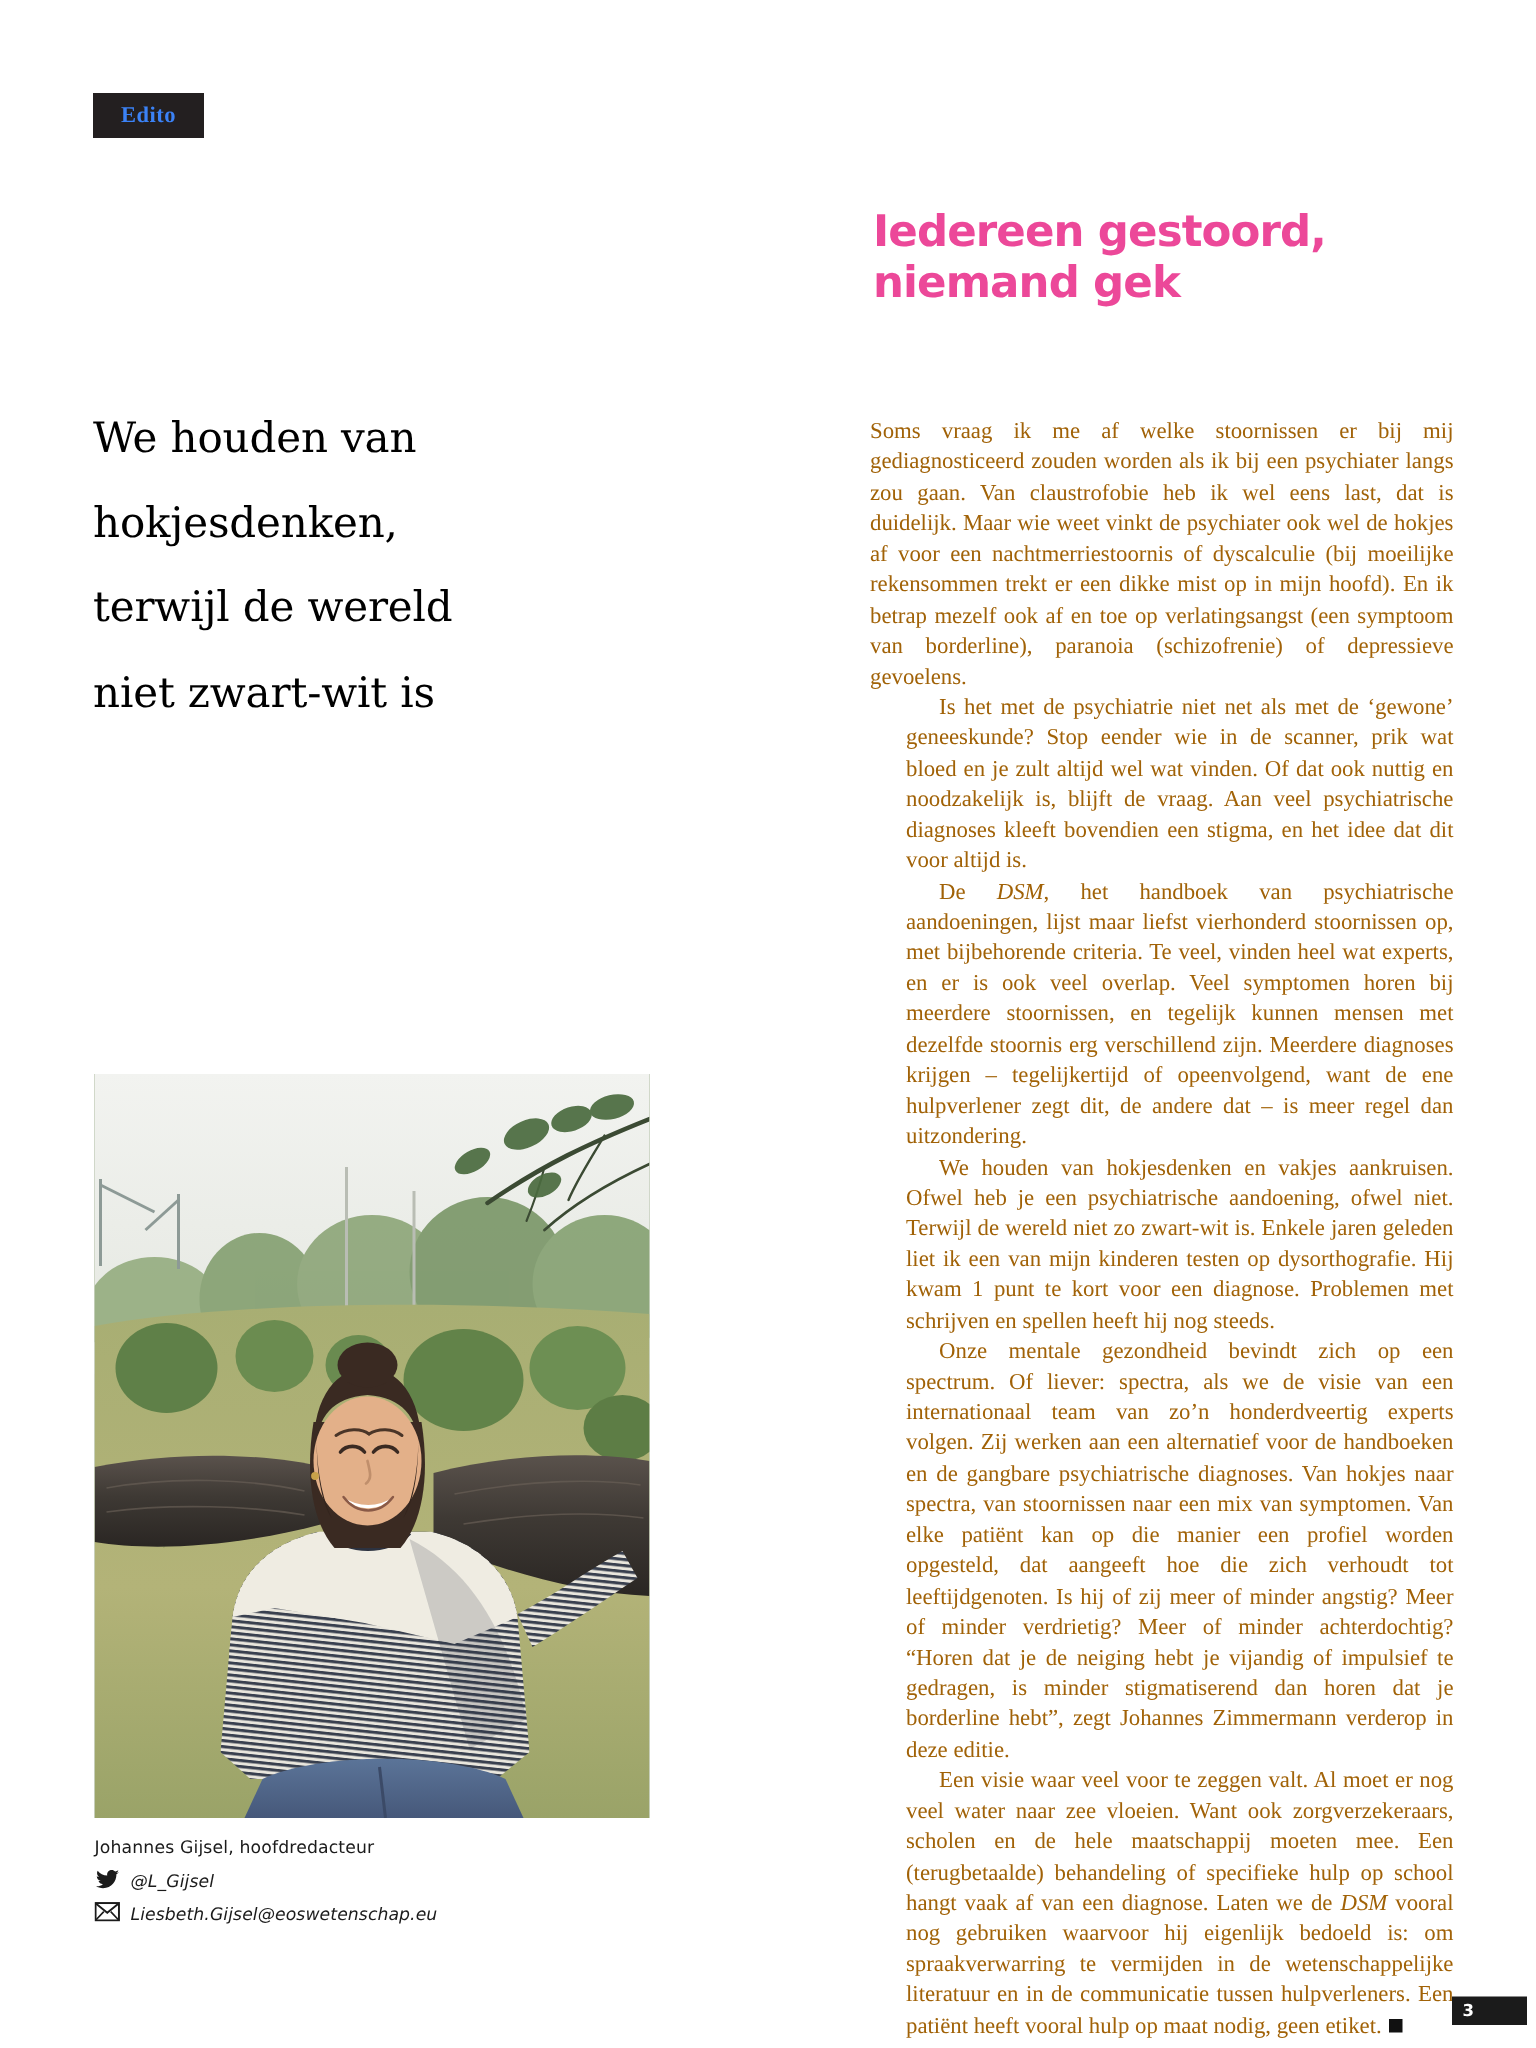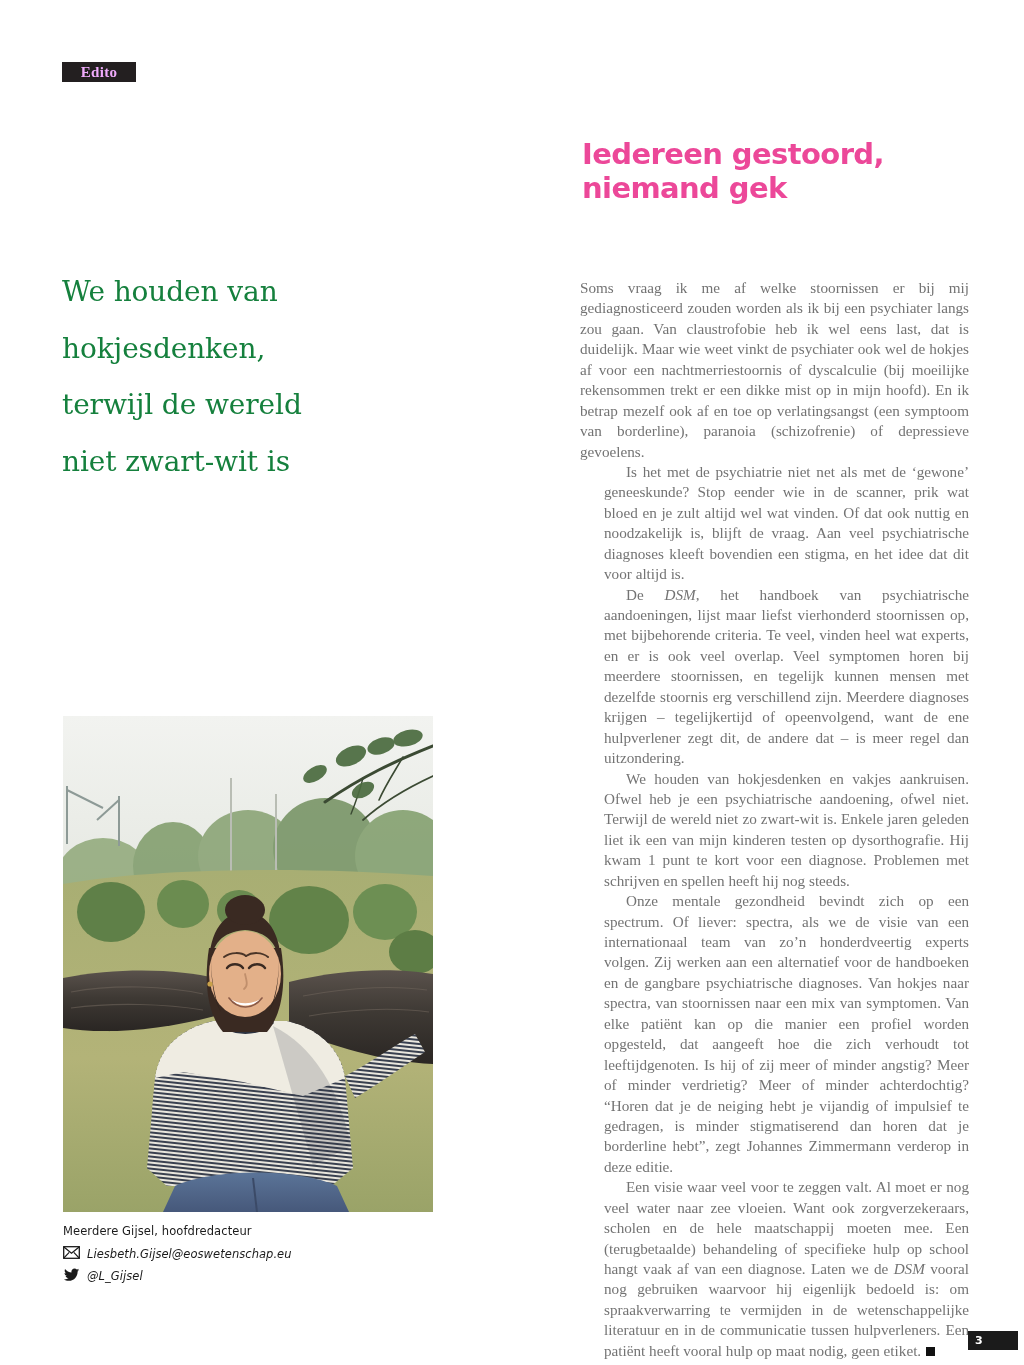--- a/index.html
+++ b/index.html
@@ -15,23 +15,23 @@
     font-family: "Liberation Serif", serif;
     color: #1a1a1a;
   }
 
   
   .edito-tag {
     position: absolute;
     left: 62px;
     top: 62px;
     width: 74px;
-    height: 20px;
+    height: 30px;
     background: #231f20;
-    color: #f0abfc;
+    color: #3b82f6;
     font-family: "Liberation Serif", serif;
     font-weight: bold;
     font-size: 15px;
     letter-spacing: 0.3px;
     display: flex;
     align-items: center;
     justify-content: center;
   }
 
   
@@ -53,21 +53,21 @@
   .pullquote {
     position: absolute;
     left: 62px;
     top: 264px;
     width: 470px;
     font-family: "DejaVu Serif", serif;
     font-weight: 300;
     font-size: 28px;
     line-height: 2.02;
     letter-spacing: -0.1px;
-    color: #15803d;
+    color: #000000;
     white-space: pre-line;
   }
 
   
   .photo {
     position: absolute;
     left: 63px;
     top: 716px;
     width: 370px;
     height: 496px;
@@ -108,21 +108,21 @@
   
   .body-col {
     position: absolute;
     left: 580px;
     top: 278px;
     width: 389px;
     font-family: "Liberation Serif", serif;
     font-size: 15.2px;
     line-height: 1.345;
     text-align: justify;
-    color: #737373;
+    color: #a16207;
     hyphens: none;
   }
   .body-col p { margin: 0; text-indent: 0; }
   .body-col p + p { text-indent: 1.45em; margin-left: 24px; }
   .endmark {
     display: inline-block;
     width: 9px;
     height: 9px;
     background: #111;
     margin-left: 5px;
@@ -289,50 +289,50 @@
     <path d="M166 282 C175 294 190 294 199 282" stroke="#8a5a47" stroke-width="1.6" fill="none" stroke-linecap="round"></path>
 
     <circle cx="147" cy="268" r="2.6" fill="#c9a24a"></circle>
 
     <path d="M112 470 C150 452 236 452 274 470 L286 496 L100 496 Z" fill="url(#jean)"></path>
     <path d="M190 462 L194 496" stroke="#3b4a67" stroke-width="2" fill="none"></path>
   </svg>
 </div>
 
 <div class="byline">
-  <div class="byline-name">Meerdere Gijsel,  hoofdredacteur</div>
-
-  <div class="byline-row">
-    <span class="ico">
-      <svg width="17" height="13" viewBox="0 0 17 13">
-        <rect x="0.7" y="0.7" width="15.6" height="11.6" fill="none" stroke="#1b1b1b" stroke-width="1.3"></rect>
-        <path d="M0.9 1 L8.5 7.2 L16.1 1" fill="none" stroke="#1b1b1b" stroke-width="1.3"></path>
-        <path d="M0.9 12 L6.2 6.4 M16.1 12 L10.8 6.4" fill="none" stroke="#1b1b1b" stroke-width="1.1"></path>
-      </svg>
-    </span>
-    <span class="byline-text">Liesbeth.Gijsel@eoswetenschap.eu</span>
-  </div>
+  <div class="byline-name">Johannes Gijsel,  hoofdredacteur</div>
 
   <div class="byline-row">
     <span class="ico">
       <svg width="17" height="14" viewBox="0 0 17 14">
         <path d="M16.4 2.1 C15.8 2.4 15.2 2.6 14.5 2.7 C15.2 2.3 15.7 1.6 15.9 0.8
                  C15.3 1.2 14.6 1.5 13.8 1.6 C13.2 1.0 12.4 0.6 11.5 0.6
                  C9.8 0.6 8.4 2.0 8.4 3.7 C8.4 3.9 8.4 4.2 8.5 4.4
                  C5.9 4.3 3.6 3.0 2.1 1.1 C1.8 1.6 1.7 2.1 1.7 2.7
                  C1.7 3.8 2.2 4.7 3.1 5.3 C2.5 5.3 2.0 5.1 1.5 4.9
                  L1.5 4.9 C1.5 6.4 2.6 7.6 4.0 7.9 C3.7 8.0 3.5 8.0 3.2 8.0
                  C3.0 8.0 2.8 8.0 2.6 7.9 C3.0 9.2 4.2 10.1 5.6 10.1
                  C4.5 11.0 3.1 11.5 1.6 11.5 C1.3 11.5 1.1 11.5 0.8 11.4
                  C2.2 12.3 3.9 12.8 5.7 12.8 C11.5 12.8 14.6 8.0 14.6 3.9
                  C14.6 3.8 14.6 3.6 14.6 3.5 C15.3 3.0 15.9 2.6 16.4 2.1 Z" fill="#1b1b1b"></path>
       </svg>
     </span>
     <span class="byline-text">@L_Gijsel</span>
   </div>
+
+  <div class="byline-row">
+    <span class="ico">
+      <svg width="17" height="13" viewBox="0 0 17 13">
+        <rect x="0.7" y="0.7" width="15.6" height="11.6" fill="none" stroke="#1b1b1b" stroke-width="1.3"></rect>
+        <path d="M0.9 1 L8.5 7.2 L16.1 1" fill="none" stroke="#1b1b1b" stroke-width="1.3"></path>
+        <path d="M0.9 12 L6.2 6.4 M16.1 12 L10.8 6.4" fill="none" stroke="#1b1b1b" stroke-width="1.1"></path>
+      </svg>
+    </span>
+    <span class="byline-text">Liesbeth.Gijsel@eoswetenschap.eu</span>
+  </div>
 </div>
 
 <div class="body-col" id="article-body">
     <p>Soms vraag ik me af welke stoornissen er bij mij gediagnosticeerd zouden worden als ik bij een psychiater langs zou gaan. Van claustrofobie heb ik wel eens last, dat is duidelijk. Maar wie weet vinkt de psychiater ook wel de hokjes af voor een nachtmerriestoornis of dyscalculie (bij moeilijke rekensommen trekt er een dikke mist op in mijn hoofd). En ik betrap mezelf ook af en toe op verlatingsangst (een symptoom van borderline), paranoia (schizofrenie) of depressieve gevoelens.</p>
     <p>Is het met de psychiatrie niet net als met de ‘gewone’ geneeskunde? Stop eender wie in de scanner, prik wat bloed en je zult altijd wel wat vinden. Of dat ook nuttig en noodzakelijk is, blijft de vraag. Aan veel psychiatrische diagnoses kleeft bovendien een stigma, en het idee dat dit voor altijd is.</p>
     <p>De <em>DSM</em>, het handboek van psychiatrische aandoeningen, lijst maar liefst vierhonderd stoornissen op, met bijbehorende criteria. Te veel, vinden heel wat experts, en er is ook veel overlap. Veel symptomen horen bij meerdere stoornissen, en tegelijk kunnen mensen met dezelfde stoornis erg verschillend zijn. Meerdere diagnoses krijgen – tegelijkertijd of opeenvolgend, want de ene hulpverlener zegt dit, de andere dat – is meer regel dan uitzondering.</p>
     <p>We houden van hokjesdenken en vakjes aankruisen. Ofwel heb je een psychiatrische aandoening, ofwel niet. Terwijl de wereld niet zo zwart-wit is. Enkele jaren geleden liet ik een van mijn kinderen testen op dysorthografie. Hij kwam 1 punt te kort voor een diagnose. Problemen met schrijven en spellen heeft hij nog steeds.</p>
     <p>Onze mentale gezondheid bevindt zich op een spectrum. Of liever: spectra, als we de visie van een internationaal team van zo’n honderdveertig experts volgen. Zij werken aan een alternatief voor de handboeken en de gangbare psychiatrische diagnoses. Van hokjes naar spectra, van stoornissen naar een mix van symptomen. Van elke patiënt kan op die manier een profiel worden opgesteld, dat aangeeft hoe die zich verhoudt tot leeftijdgenoten. Is hij of zij meer of minder angstig? Meer of minder verdrietig? Meer of minder achterdochtig? “Horen dat je de neiging hebt je vijandig of impulsief te gedragen, is minder stigmatiserend dan horen dat je borderline hebt”, zegt Johannes Zimmermann verderop in deze editie.</p>
     <p>Een visie waar veel voor te zeggen valt. Al moet er nog veel water naar zee vloeien. Want ook zorgverzekeraars, scholen en de hele maatschappij moeten mee. Een (terugbetaalde) behandeling of specifieke hulp op school hangt vaak af van een diagnose. Laten we de <em>DSM</em> vooral nog gebruiken waarvoor hij eigenlijk bedoeld is: om spraakverwarring te vermijden in de wetenschappelijke literatuur en in de communicatie tussen hulpverleners. Een patiënt heeft vooral hulp op maat nodig, geen etiket.<span class="endmark"></span></p>
   </div>

